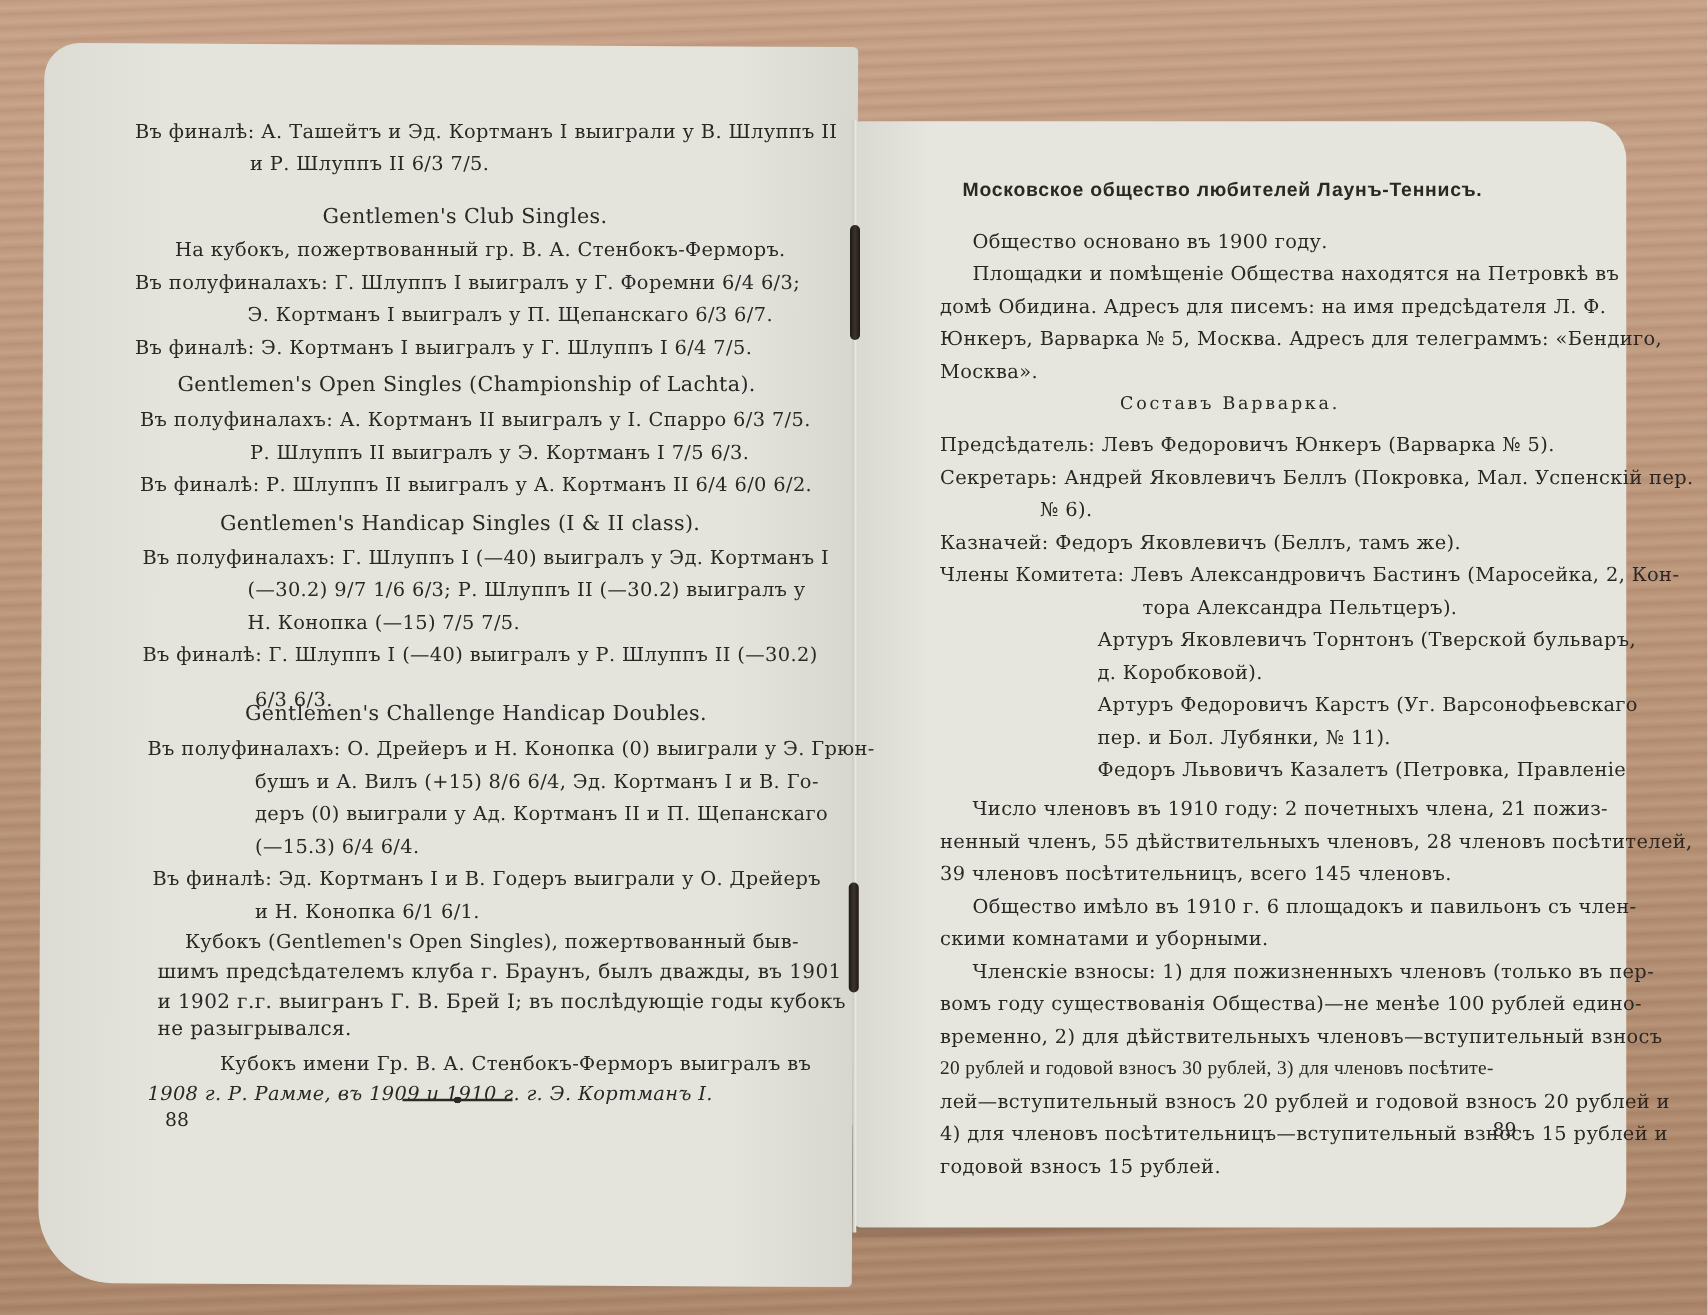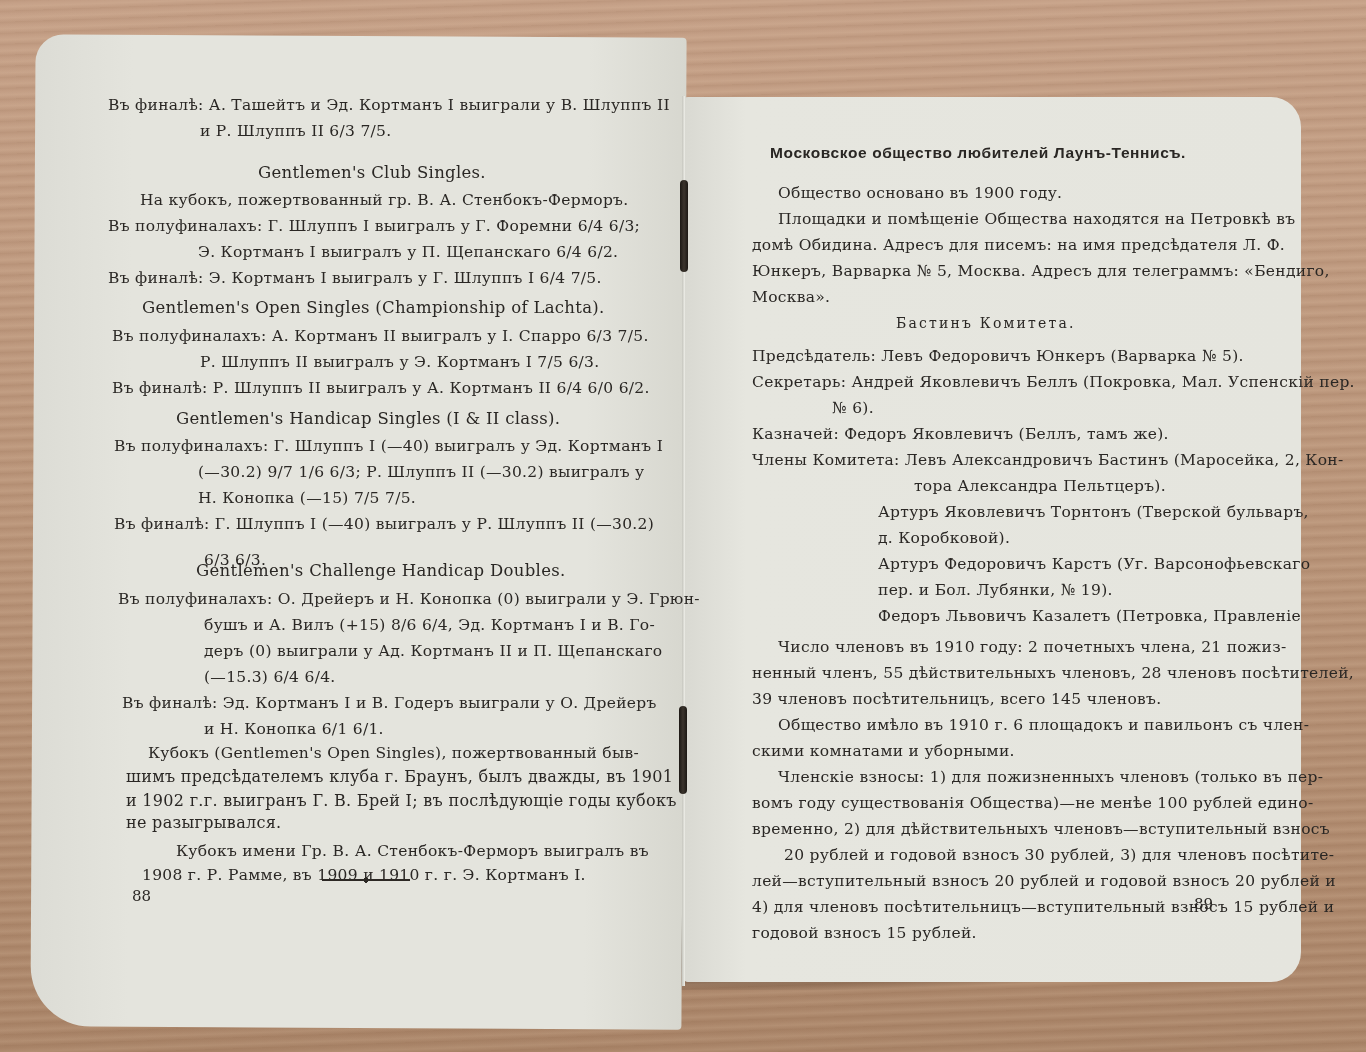--- a/index.html
+++ b/index.html
@@ -63,21 +63,21 @@
 <div class="spine"></div>
 <div class="staple staple-top"></div>
 <div class="staple staple-bottom"></div>
 
 <div id="left-text" class="text" style="left:0;top:0;">
     <div class="line" style="left: 108px; top: 92px;">Въ финалѣ: А. Ташейтъ и Эд. Кортманъ I выиграли у В. Шлуппъ II</div>
     <div class="line" style="left: 200px; top: 118px;">и Р. Шлуппъ II 6/3 7/5.</div>
     <div class="line hd" style="left: 258px; top: 160px;">Gentlemen's Club Singles.</div>
     <div class="line" style="left: 140px; top: 187px;">На кубокъ, пожертвованный гр. В. А. Стенбокъ-Ферморъ.</div>
     <div class="line" style="left: 108px; top: 213px;">Въ полуфиналахъ: Г. Шлуппъ I выигралъ у Г. Форемни 6/4 6/3;</div>
-    <div class="line" style="left: 198px; top: 239px;">Э. Кортманъ I выигралъ у П. Щепанскаго 6/4 6/2.</div>
+    <div class="line" style="left: 198px; top: 239px;">Э. Кортманъ I выигралъ у П. Щепанскаго 6/3 6/7.</div>
     <div class="line" style="left: 108px; top: 265px;">Въ финалѣ: Э. Кортманъ I выигралъ у Г. Шлуппъ I 6/4 7/5.</div>
     <div class="line hd" style="left: 142px; top: 295px;">Gentlemen's Open Singles (Championship of Lachta).</div>
     <div class="line" style="left: 112px; top: 323px;">Въ полуфиналахъ: А. Кортманъ II выигралъ у I. Спарро 6/3 7/5.</div>
     <div class="line" style="left: 200px; top: 349px;">Р. Шлуппъ II выигралъ у Э. Кортманъ I 7/5 6/3.</div>
     <div class="line" style="left: 112px; top: 375px;">Въ финалѣ: Р. Шлуппъ II выигралъ у А. Кортманъ II 6/4 6/0 6/2.</div>
     <div class="line hd" style="left: 176px; top: 406px;">Gentlemen's Handicap Singles (I &amp; II class).</div>
     <div class="line" style="left: 114px; top: 433px;">Въ полуфиналахъ: Г. Шлуппъ I (—40) выигралъ у Эд. Кортманъ I</div>
     <div class="line" style="left: 198px; top: 459px;">(—30.2) 9/7 1/6 6/3; Р. Шлуппъ II (—30.2) выигралъ у</div>
     <div class="line" style="left: 198px; top: 485px;">Н. Конопка (—15) 7/5 7/5.</div>
     <div class="line" style="left: 114px; top: 511px;">Въ финалѣ: Г. Шлуппъ I (—40) выигралъ у Р. Шлуппъ II (—30.2)</div>
@@ -87,50 +87,50 @@
     <div class="line" style="left: 204px; top: 612px;">бушъ и А. Вилъ (+15) 8/6 6/4, Эд. Кортманъ I и В. Го-</div>
     <div class="line" style="left: 204px; top: 638px;">деръ (0) выиграли у Ад. Кортманъ II и П. Щепанскаго</div>
     <div class="line" style="left: 204px; top: 664px;">(—15.3) 6/4 6/4.</div>
     <div class="line" style="left: 122px; top: 690px;">Въ финалѣ: Эд. Кортманъ I и В. Годеръ выиграли у О. Дрейеръ</div>
     <div class="line" style="left: 204px; top: 716px;">и Н. Конопка 6/1 6/1.</div>
     <div class="line" style="left: 148px; top: 740px;">Кубокъ (Gentlemen's Open Singles), пожертвованный быв-</div>
     <div class="line small" style="left: 126px; top: 764px;">шимъ предсѣдателемъ клуба г. Браунъ, былъ дважды, въ 1901</div>
     <div class="line small" style="left: 126px; top: 788px;">и 1902 г.г. выигранъ Г. В. Брей I; въ послѣдующіе годы кубокъ</div>
     <div class="line small" style="left: 126px; top: 810px;">не разыгрывался.</div>
     <div class="line" style="left: 148px; top: 838px; margin-left: 28px;">Кубокъ имени Гр. В. А. Стенбокъ-Ферморъ выигралъ въ</div>
-    <div class="line" style="left: 142px; top: 862px;">1908 г. Р. Рамме, въ 1909 и 1910 г. г. Э. Кортманъ I.</div>
+    <div class="line" style="left: 118px; top: 862px; font-style: italic;">1908 г. Р. Рамме, въ 1909 и 1910 г. г. Э. Кортманъ I.</div>
   </div>
 <div id="right-text" class="text" style="left:0;top:0;">
     <div class="line bold-hd" style="left: 770px; top: 140px;">Московское общество любителей Лаунъ-Теннисъ.</div>
     <div class="line" style="left: 778px; top: 180px;">Общество основано въ 1900 году.</div>
     <div class="line" style="left: 778px; top: 206px;">Площадки и помѣщеніе Общества находятся на Петровкѣ въ</div>
     <div class="line" style="left: 752px; top: 232px;">домѣ Обидина. Адресъ для писемъ: на имя предсѣдателя Л. Ф.</div>
     <div class="line" style="left: 752px; top: 258px;">Юнкеръ, Варварка № 5, Москва. Адресъ для телеграммъ: «Бендиго,</div>
     <div class="line" style="left: 752px; top: 284px;">Москва».</div>
-    <div class="line spaced" style="left: 896px; top: 310px;">Бастинъ Комитета.</div>
+    <div class="line spaced" style="left: 896px; top: 310px;">Составъ Варварка.</div>
     <div class="line" style="left: 752px; top: 343px;">Предсѣдатель: Левъ Федоровичъ Юнкеръ (Варварка № 5).</div>
     <div class="line" style="left: 752px; top: 369px;">Секретарь: Андрей Яковлевичъ Беллъ (Покровка, Мал. Успенскій пер.</div>
     <div class="line" style="left: 832px; top: 395px;">№ 6).</div>
     <div class="line" style="left: 752px; top: 421px;">Казначей: Федоръ Яковлевичъ (Беллъ, тамъ же).</div>
     <div class="line" style="left: 752px; top: 447px;">Члены Комитета: Левъ Александровичъ Бастинъ (Маросейка, 2, Кон-</div>
     <div class="line" style="left: 878px; top: 473px; margin-left: 36px;">тора Александра Пельтцеръ).</div>
     <div class="line" style="left: 878px; top: 499px;">Артуръ Яковлевичъ Торнтонъ (Тверской бульваръ,</div>
     <div class="line" style="left: 878px; top: 525px;">д. Коробковой).</div>
     <div class="line" style="left: 878px; top: 551px;">Артуръ Федоровичъ Карстъ (Уг. Варсонофьевскаго</div>
-    <div class="line" style="left: 878px; top: 577px;">пер. и Бол. Лубянки, № 19).</div>
+    <div class="line" style="left: 878px; top: 577px;">пер. и Бол. Лубянки, № 11).</div>
     <div class="line" style="left: 878px; top: 603px;">Федоръ Львовичъ Казалетъ (Петровка, Правленіе</div>
     <div class="line" style="left: 778px; top: 634px;">Число членовъ въ 1910 году: 2 почетныхъ члена, 21 пожиз-</div>
     <div class="line" style="left: 752px; top: 660px;">ненный членъ, 55 дѣйствительныхъ членовъ, 28 членовъ посѣтителей,</div>
     <div class="line" style="left: 752px; top: 686px;">39 членовъ посѣтительницъ, всего 145 членовъ.</div>
     <div class="line" style="left: 778px; top: 712px;">Общество имѣло въ 1910 г. 6 площадокъ и павильонъ съ член-</div>
     <div class="line" style="left: 752px; top: 738px;">скими комнатами и уборными.</div>
     <div class="line" style="left: 778px; top: 764px;">Членскіе взносы: 1) для пожизненныхъ членовъ (только въ пер-</div>
     <div class="line" style="left: 752px; top: 790px;">вомъ году существованія Общества)—не менѣе 100 рублей едино-</div>
     <div class="line" style="left: 752px; top: 816px;">временно, 2) для дѣйствительныхъ членовъ—вступительный взносъ</div>
-    <div class="line" style="left: 784px; top: 842px;">20 рублей и годовой взносъ 30 рублей, 3) для членовъ посѣтите-</div>
+    <div class="line" style="left: 752px; top: 842px; font-family: Liberation Serif, serif;">20 рублей и годовой взносъ 30 рублей, 3) для членовъ посѣтите-</div>
     <div class="line" style="left: 752px; top: 868px;">лей—вступительный взносъ 20 рублей и годовой взносъ 20 рублей и</div>
     <div class="line" style="left: 752px; top: 894px;">4) для членовъ посѣтительницъ—вступительный взносъ 15 рублей и</div>
     <div class="line" style="left: 752px; top: 920px;">годовой взносъ 15 рублей.</div>
   </div>
 
 <div class="ornament"></div>
 
 <div class="pagenum" style="left:132px;top:887px;">88</div>
 <div class="pagenum" style="left:1194px;top:895px;">89</div>
 

